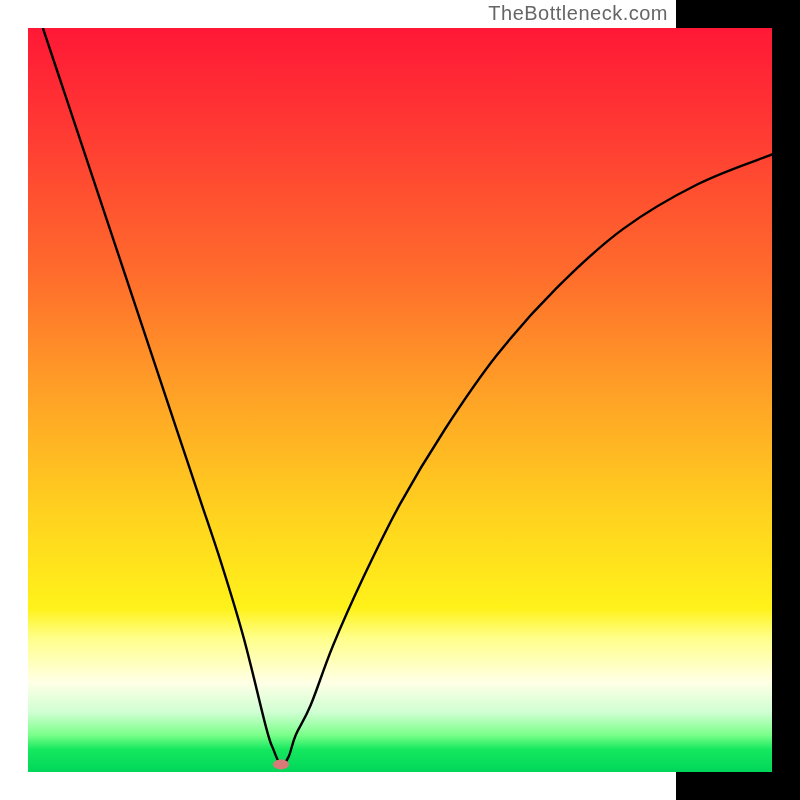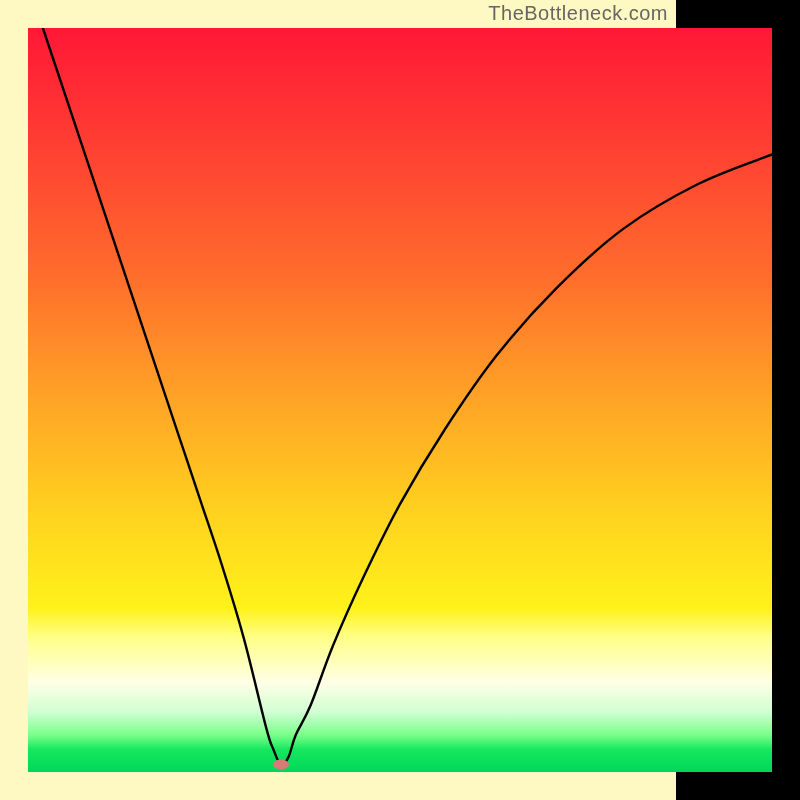--- a/index.html
+++ b/index.html
@@ -8,21 +8,21 @@
     width: 800px;
     height: 800px;
     background: #000;
     font-family: Arial, Helvetica, sans-serif;
     overflow: hidden;
   }
   .frame {
     position: absolute;
     left: 0; top: 0;
     width: 676px; height: 800px;
-    background: #fef9c3;
+    background: #ffffff;
   }
   .plot-area {
     position: absolute;
     left: 28px;
     top: 28px;
     width: 744px;
     height: 744px;
     
     background: linear-gradient(
       to bottom,

